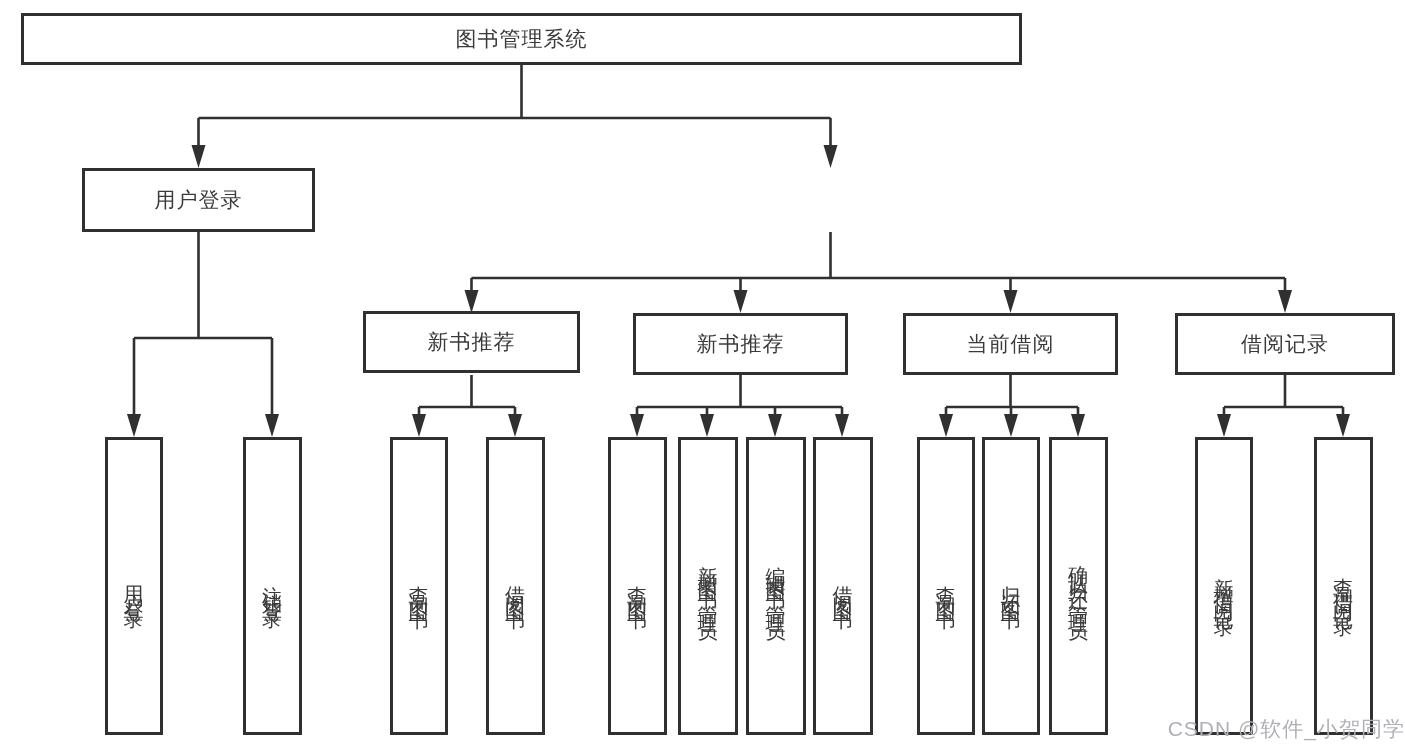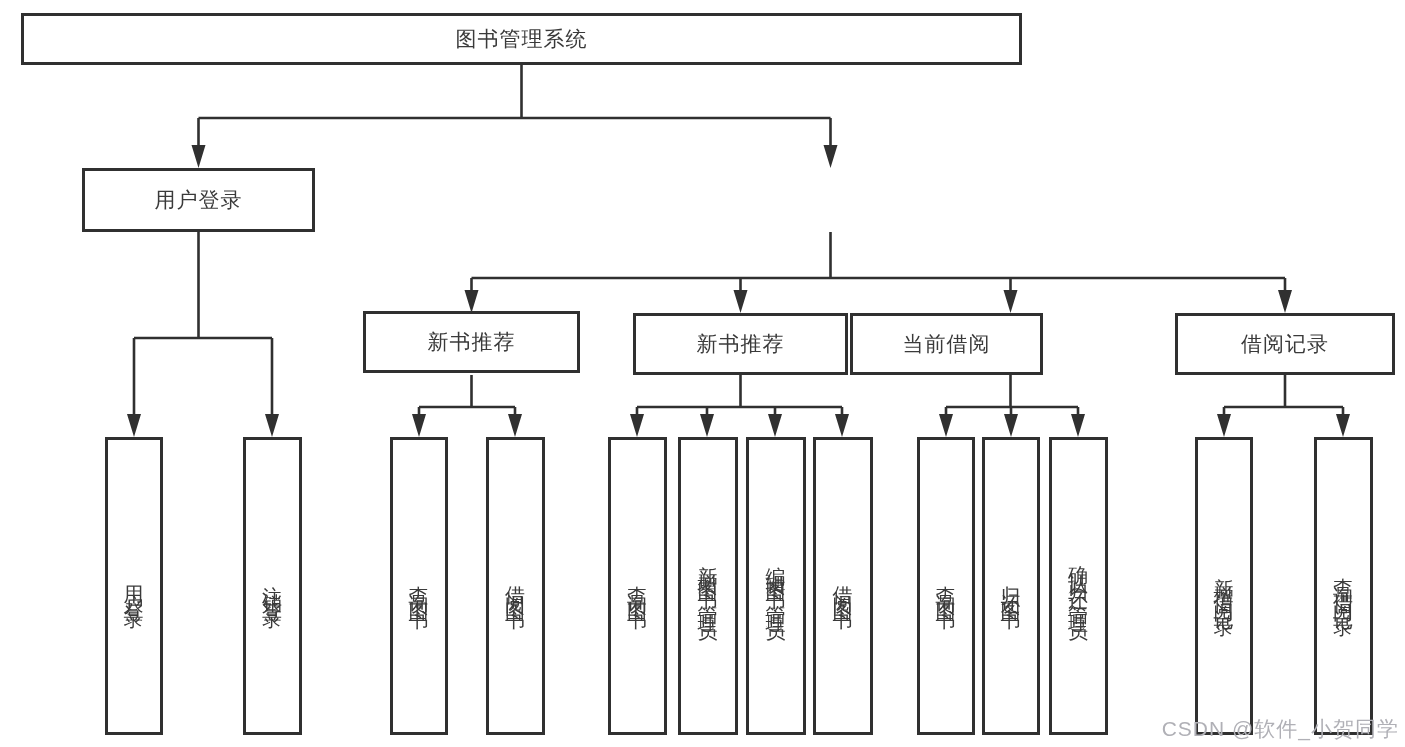--- a/index.html
+++ b/index.html
@@ -32,21 +32,21 @@
   .leaf .vtext {
     writing-mode: vertical-rl;
     text-orientation: mixed;
     letter-spacing: 8px;
     line-height: 1;
     white-space: nowrap;
   }
   .watermark {
     position: absolute;
     z-index: 3;
-    right: 6px;
+    right: 0;
     bottom: 4px;
     font-size: 21px;
     color: #b0b0b6;
     letter-spacing: 1px;
     white-space: nowrap;
     margin-left: 16px;
   }
 </style>
 </head>
 <body>
@@ -75,21 +75,21 @@
 
     <path fill="#303030" d="M134 437 l-7 -23 l14 0 Z M272 437 l-7 -23 l14 0 Z M419 437 l-7 -23 l14 0 Z M515 437 l-7 -23 l14 0 Z M637 437 l-7 -23 l14 0 Z M707 437 l-7 -23 l14 0 Z M775 437 l-7 -23 l14 0 Z M842 437 l-7 -23 l14 0 Z M946 437 l-7 -23 l14 0 Z M1011 437 l-7 -23 l14 0 Z M1078 437 l-7 -23 l14 0 Z M1224 437 l-7 -23 l14 0 Z M1343 437 l-7 -23 l14 0 Z"></path>
   </svg>
 
   <div class="node" style="left:21px; top:13px; width:1001px; height:52px;">图书管理系统</div>
 
   <div class="node" style="left:82px; top:168px; width:233px; height:64px;">用户登录</div>
 
   <div class="node" style="left:363px; top:311px; width:217px; height:62px;">新书推荐</div>
   <div class="node" style="left:633px; top:313px; width:215px; height:62px;">新书推荐</div>
-  <div class="node" style="left:850px; top:313px; width:193px; height:62px;">当前借阅</div>
+  <div class="node" style="left:903px; top:313px; width:215px; height:62px;">当前借阅</div>
   <div class="node" style="left:1175px; top:313px; width:220px; height:62px;">借阅记录</div>
 
   <div class="node leaf" style="left:105px; top:437px; width:58px; height:298px;">
     <span class="vtext">用户登录</span>
   </div>
   <div class="node leaf" style="left:243px; top:437px; width:59px; height:298px;">
     <span class="vtext">注销登录</span>
   </div>
   <div class="node leaf" style="left:390px; top:437px; width:58px; height:298px;">
     <span class="vtext">查询图书</span>

